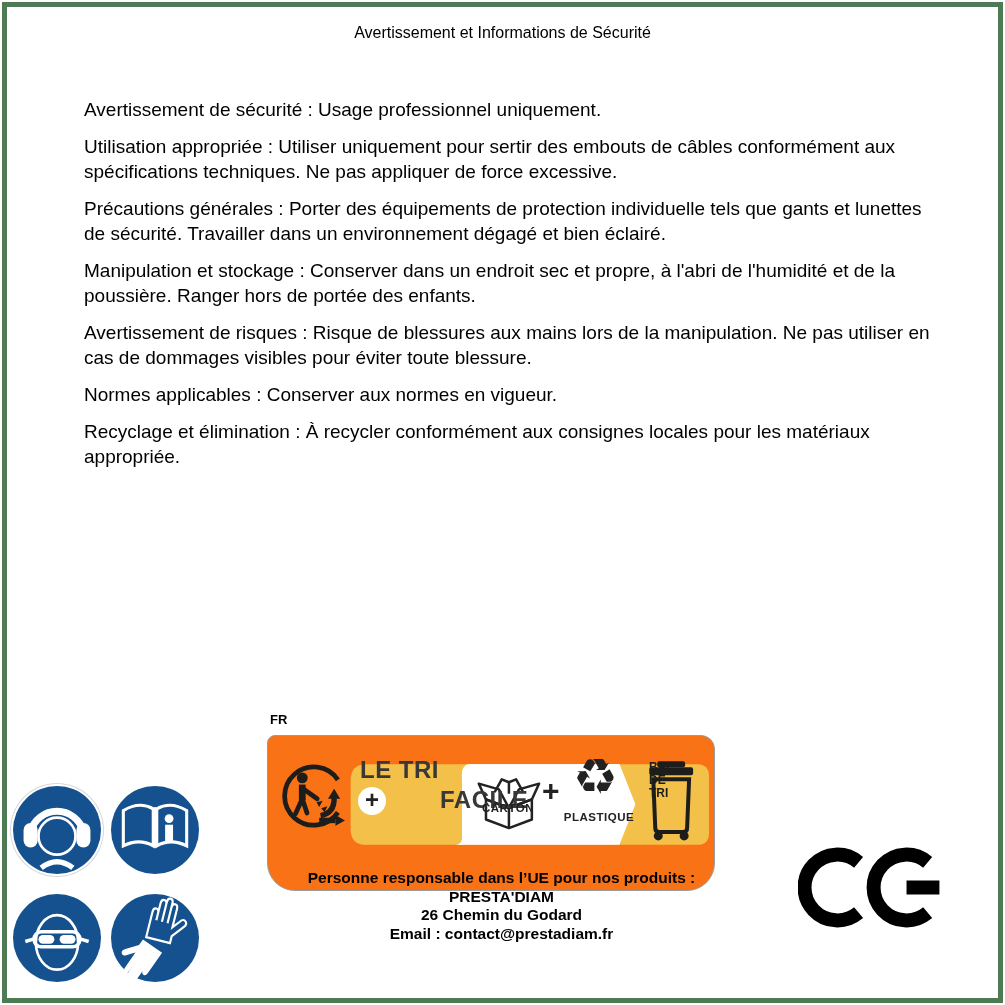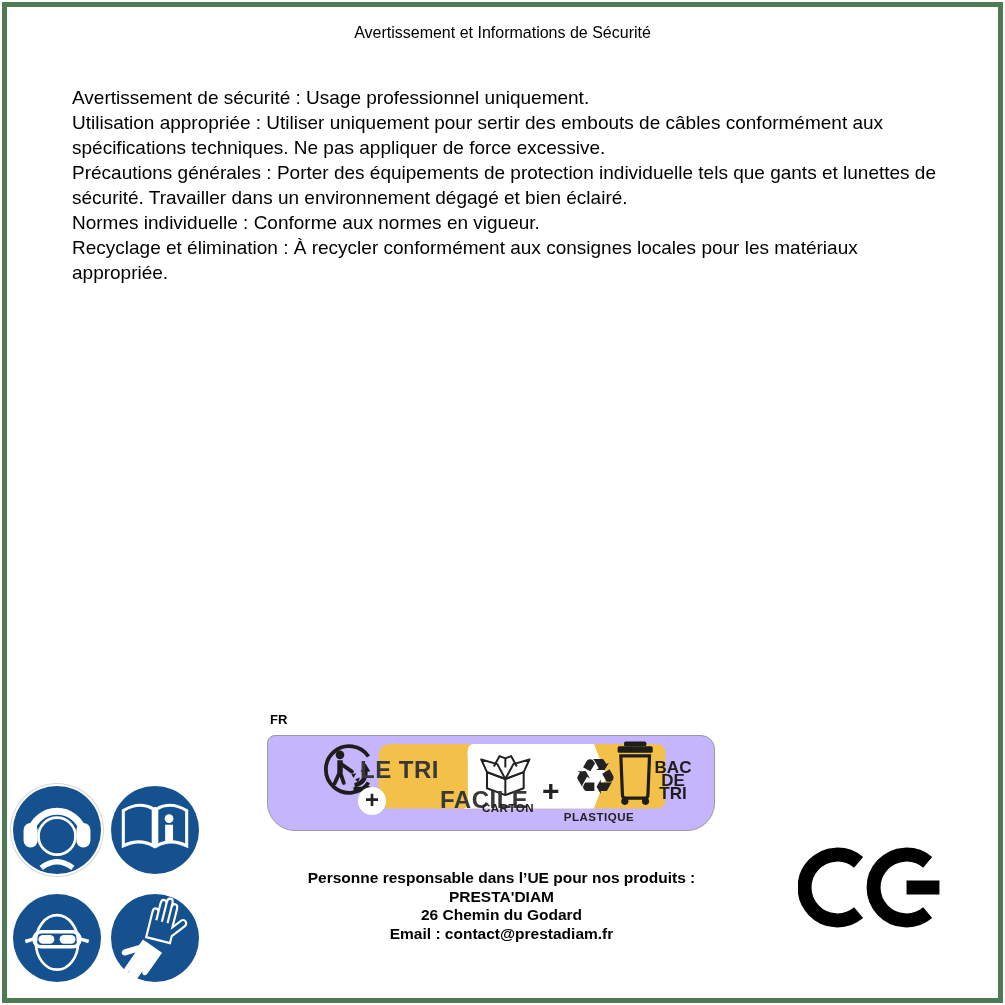--- a/index.html
+++ b/index.html
@@ -3,44 +3,44 @@
 <meta charset="utf-8">
 <style>
   html,body{margin:0;padding:0;background:#fff;}
   #page{
     position:relative;width:1005px;height:1005px;background:#fff;overflow:hidden;
     font-family:"Liberation Sans","DejaVu Sans",sans-serif;color:#000;
   }
   #frame{position:absolute;inset:2px;border:5px solid var(--green,#4e7a54);pointer-events:none;}
   .doc-title{position:absolute;top:24px;left:0;width:100%;text-align:center;font-size:16px;font-weight:400;}
   .body-text{position:absolute;left:72px;top:85px;width:875px;font-size:19px;line-height:25px;}
-  .body-text p{margin:0;}
+  .body-text p{margin:12px;}
   
   .sign{position:absolute;width:88px;height:88px;border-radius:50%;background:var(--signblue,#15518e);}
   .sign svg{position:absolute;inset:0;width:100%;height:100%;}
   .sign.ringed{box-shadow:0 0 0 2px #fff,0 0 0 3px #d8d8d8;}
   .wstroke{stroke:#fff;fill:none;}
   .wfill{fill:#fff;stroke:none;}
   
   .fr-label{position:absolute;left:270px;top:712px;font-size:13px;font-weight:700;}
-  .tri-box{position:absolute;left:267px;top:735px;width:448px;height:96px;background:#c4b5fd;
+  .tri-box{position:absolute;left:267px;top:735px;width:448px;height:156px;background:#f97316;
     border:1px solid #9b9b9b;border-radius:8px 14px 28px 28px;box-sizing:border-box;}
   .tri-box svg.band{position:absolute;inset:0;width:100%;height:100%;}
   .tri-text{position:absolute;font-weight:800;color:#383836;letter-spacing:.5px;}
   .letri{left:92px;top:20px;font-size:24px;}
   .facile{left:124px;top:50px;font-size:24px;margin-left:48px;}
   .plus-circle{position:absolute;left:90px;top:51px;width:28px;height:28px;border-radius:50%;background:#fff;
     color:#222;font-size:24px;font-weight:800;text-align:center;line-height:26px;}
   .mat-label{position:absolute;font-size:11.5px;font-weight:700;color:#222;text-align:center;letter-spacing:.5px;}
   .carton-label{left:200px;top:66px;width:80px;}
   .plastique-label{left:288px;top:75px;width:86px;}
   .mat-sep{position:absolute;left:274px;top:38px;font-size:30px;font-weight:700;color:#222;}
   .recycle-glyph{position:absolute;left:305px;top:14px;font-size:50px;line-height:54px;color:#222;
     font-family:"DejaVu Sans",sans-serif;}
-  .bin-text{position:absolute;left:381px;top:25px;width:48px;text-align:center;font-size:17px;line-height:13px;
+  .bin-text{position:absolute;left:381px;top:25px;width:48px;text-align:left;font-size:12px;line-height:13px;
     font-weight:800;color:#1d1d1b;}
   .tagline{position:absolute;right:10px;bottom:3px;font-size:16.5px;font-weight:700;font-style:italic;color:#2b2b2b;}
   
   .responsible{position:absolute;left:0;top:869px;width:1003px;text-align:center;
     font-size:15.5px;line-height:18.6px;font-weight:700;}
   
   .ce{position:absolute;left:798px;top:840px;width:148px;height:95px;}
   .ce svg{width:100%;height:100%;}
 </style>
 </head>
@@ -48,21 +48,23 @@
 
 <div id="page">
   <div id="frame"></div>
 
   <div class="doc-title">Avertissement et Informations de Sécurité</div>
 
   <div class="body-text">
     <p>Avertissement de sécurité : Usage professionnel uniquement.</p>
     <p>Utilisation appropriée : Utiliser uniquement pour sertir des embouts de câbles conformément aux spécifications techniques. Ne pas appliquer de force excessive.</p>
     <p>Précautions générales : Porter des équipements de protection individuelle tels que gants et lunettes de sécurité. Travailler dans un environnement dégagé et bien éclairé.</p>
-    <p>Normes individuelle : Conforme aux normes en vigueur.</p>
+    <p>Manipulation et stockage : Conserver dans un endroit sec et propre, à l'abri de l'humidité et de la poussière. Ranger hors de portée des enfants.</p>
+    <p>Avertissement de risques : Risque de blessures aux mains lors de la manipulation. Ne pas utiliser en cas de dommages visibles pour éviter toute blessure.</p>
+    <p>Normes applicables : Conserver aux normes en vigueur.</p>
     <p>Recyclage et élimination : À recycler conformément aux consignes locales pour les matériaux appropriée.</p>
   </div>
 
   <div class="sign ringed" style="left:13px;top:786px;">
     <svg viewBox="0 0 100 100" aria-hidden="true">
       <circle class="wstroke" cx="50" cy="57" r="21" stroke-width="3"></circle>
       <path class="wstroke" d="M20 52 A31 31 0 0 1 80 52" stroke-width="8"></path>
       <rect class="wfill" x="12" y="42" width="16" height="28" rx="8"></rect>
       <rect class="wfill" x="72" y="42" width="16" height="28" rx="8"></rect>
       <path class="wstroke" d="M32 93 Q50 79 68 93" stroke-width="6"></path>

